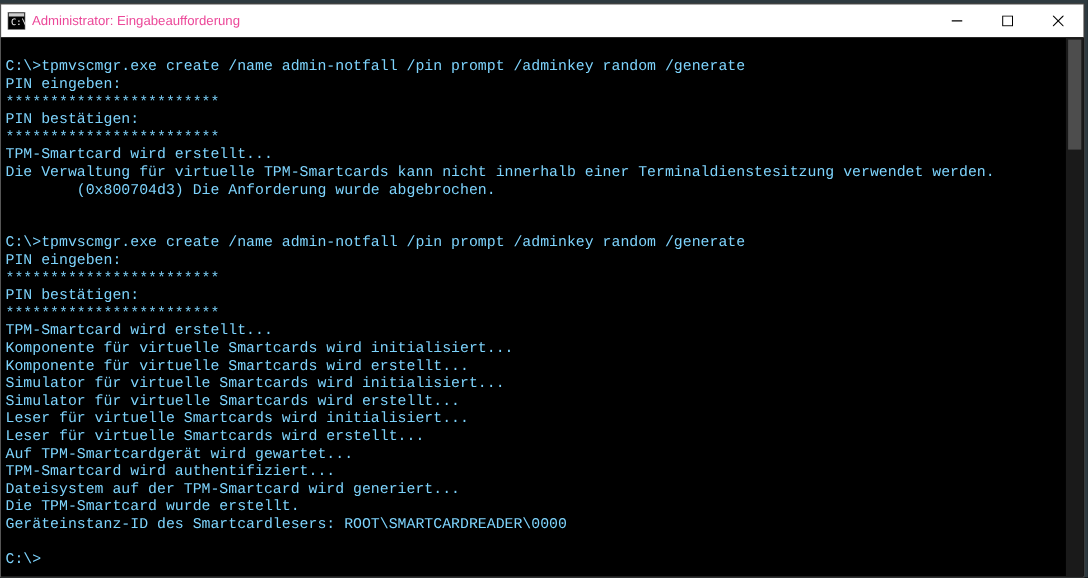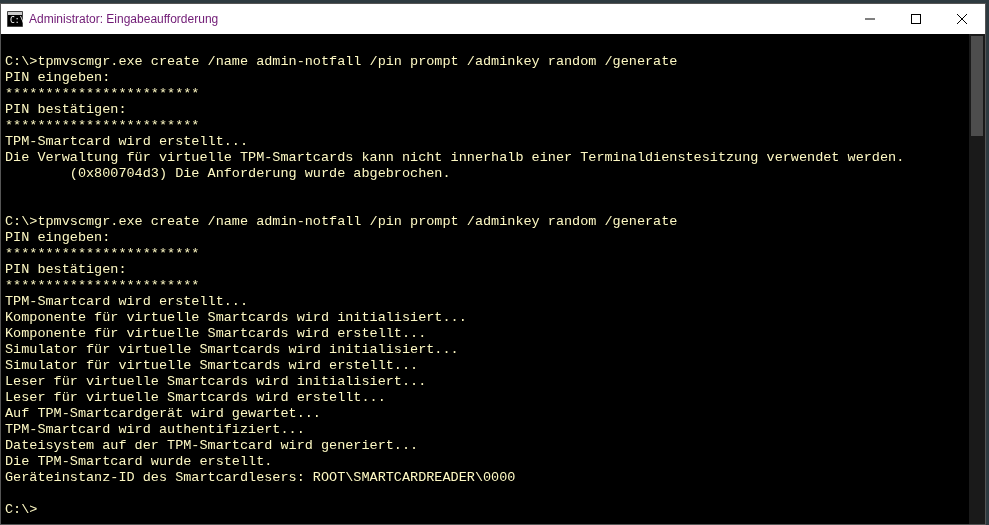--- a/index.html
+++ b/index.html
@@ -41,21 +41,21 @@
       align-items: center;
       justify-content: center;
     }
     .titlebar-icon svg {
       width: 16px;
       height: 16px;
     }
     .titlebar-text {
       font-family: 'Segoe UI', Tahoma, sans-serif;
       font-size: 12px;
-      color: #701a75;
+      color: #ec4899;
       flex: 1;
     }
     .titlebar-controls {
       display: flex;
       height: 100%;
     }
     .titlebar-btn {
       width: 46px;
       height: 100%;
       display: flex;
@@ -68,21 +68,21 @@
       height: 10px;
     }
     .terminal-body {
       flex: 1;
       background: #000;
       position: relative;
       overflow: hidden;
     }
     .terminal-content {
       padding: 4px 4px;
-      color: #fef9c3;
+      color: #7dd3fc;
       font-size: 13.5px;
       line-height: 16px;
       white-space: pre;
       font-family: Consolas, 'Courier New', monospace;
     }
     .scrollbar-track {
       position: absolute;
       right: 0;
       top: 0;
       bottom: 0;

